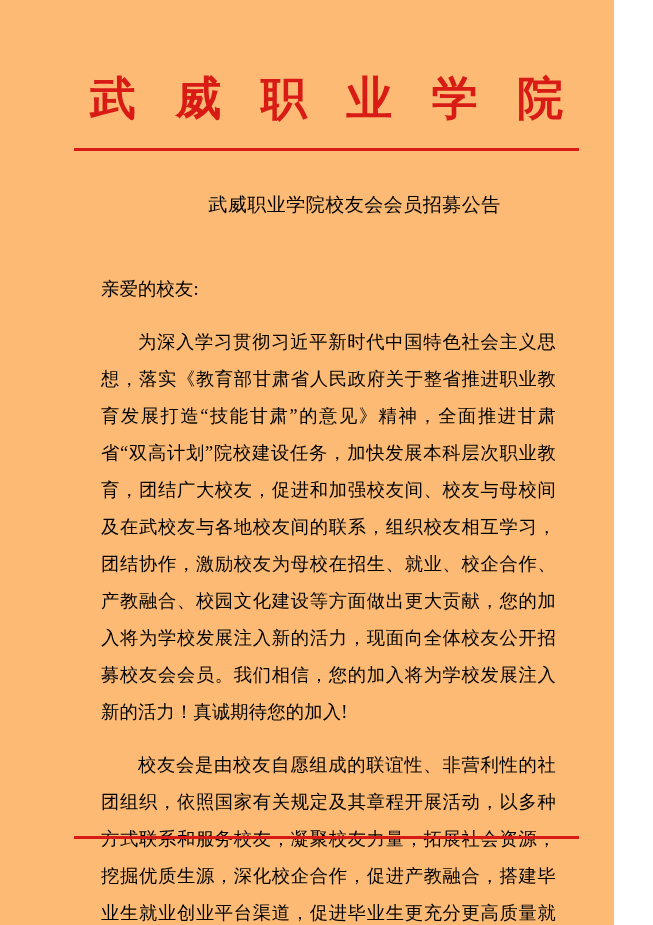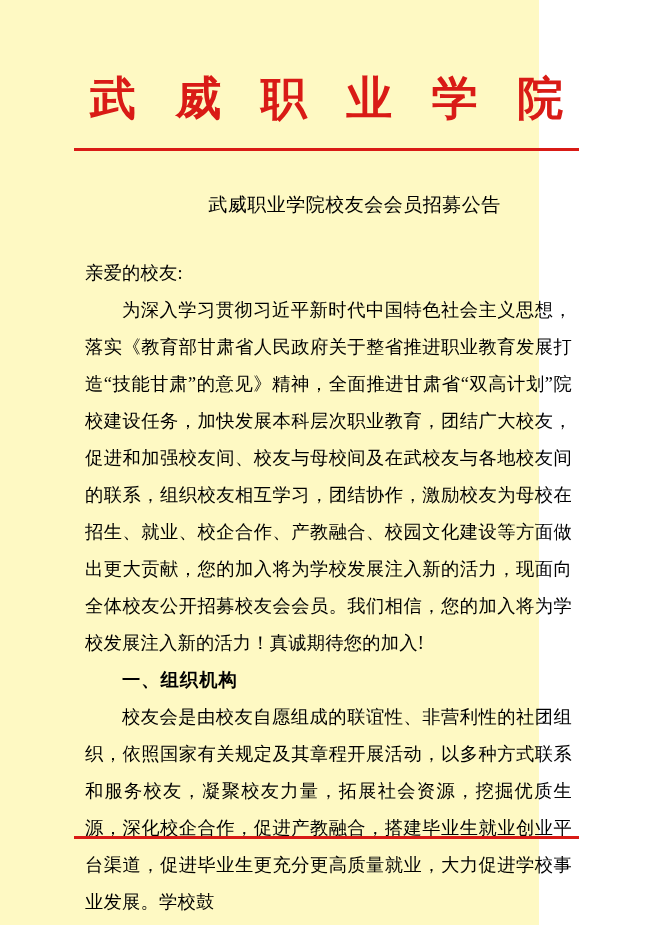--- a/index.html
+++ b/index.html
@@ -9,23 +9,23 @@
   }
   body {
     width: 653px;
     height: 925px;
     font-family: "Liberation Serif", "DejaVu Serif", serif;
     color: #000000;
     overflow: hidden;
   }
   .page {
     position: relative;
-    width: 539px;
+    width: 614px;
     height: 925px;
-    background: #fef9c3;
+    background: #fdba74;
     box-sizing: border-box;
   }
   
   .masthead {
     position: absolute;
     top: 74px;
     left: 0;
     width: 653px;
     text-align: center;
   }
@@ -72,21 +72,21 @@
     position: absolute;
     top: 255px;
     left: 85px;
     width: 487px;
   }
   .para {
     font-size: 18.3px;
     line-height: 37px;
     text-align: justify;
     text-justify: inter-ideograph;
-    margin: 0;
+    margin: 16px;
     letter-spacing: 0.2px;
   }
   .indent-1 {
     text-indent: 37px;
   }
   .indent-0 {
     text-indent: 0;
   }
   .subhead {
     font-size: 18.3px;
@@ -106,19 +106,18 @@
     <div class="masthead-title">武 威 职 业 学 院</div>
   </div>
 
   <div class="rule-top"></div>
 
   <div class="doc-title">武威职业学院校友会会员招募公告</div>
 
   <div class="content">
     <p class="para indent-0">亲爱的校友:</p>
     <p class="para indent-1">为深入学习贯彻习近平新时代中国特色社会主义思想，落实《教育部甘肃省人民政府关于整省推进职业教育发展打造“技能甘肃”的意见》精神，全面推进甘肃省“双高计划”院校建设任务，加快发展本科层次职业教育，团结广大校友，促进和加强校友间、校友与母校间及在武校友与各地校友间的联系，组织校友相互学习，团结协作，激励校友为母校在招生、就业、校企合作、产教融合、校园文化建设等方面做出更大贡献，您的加入将为学校发展注入新的活力，现面向全体校友公开招募校友会会员。我们相信，您的加入将为学校发展注入新的活力！真诚期待您的加入!</p>
-    <p class="subhead">一、组织机构</p>
     <p class="para indent-1">校友会是由校友自愿组成的联谊性、非营利性的社团组织，依照国家有关规定及其章程开展活动，以多种方式联系和服务校友，凝聚校友力量，拓展社会资源，挖掘优质生源，深化校企合作，促进产教融合，搭建毕业生就业创业平台渠道，促进毕业生更充分更高质量就业，大力促进学校事业发展。学校鼓</p>
   </div>
 
   <div class="rule-bottom"></div>
 
 </div>
 
 </body></html>

